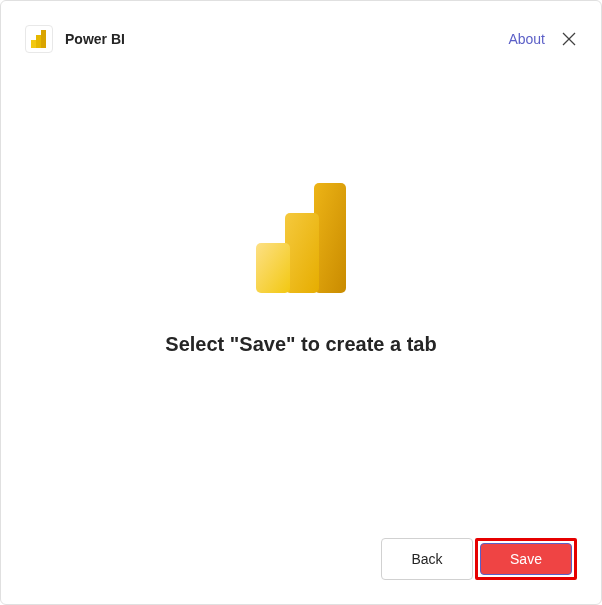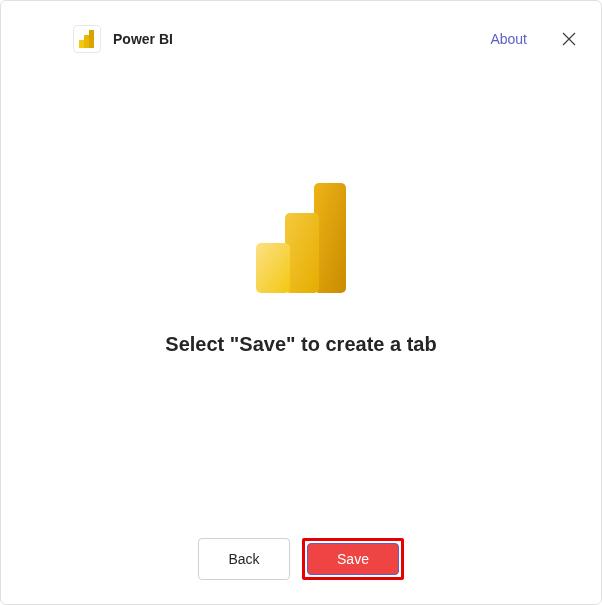--- a/index.html
+++ b/index.html
@@ -27,42 +27,41 @@
     .header {
       display: flex;
       align-items: center;
       justify-content: space-between;
       margin-bottom: 20px;
     }
     .header-left {
       display: flex;
       align-items: center;
       gap: 12px;
-      margin-left: 48px;
     }
     .app-icon-small {
       width: 28px;
       height: 28px;
       border: 1px solid #e8e8e8;
       border-radius: 4px;
       display: flex;
       align-items: flex-end;
       justify-content: center;
       padding: 4px 5px;
       background: #fff;
     }
     .app-title {
       font-size: 14px;
       font-weight: 600;
       color: #252525;
     }
     .header-right {
       display: flex;
       align-items: center;
-      gap: 34px;
+      gap: 16px;
     }
     .about-link {
       font-size: 14px;
       color: #5b5fc7;
       cursor: pointer;
     }
     .close-icon {
       width: 16px;
       height: 16px;
       cursor: pointer;
@@ -87,22 +86,22 @@
       font-weight: 600;
       color: #252525;
       margin-bottom: 12px;
     }
     .sub-heading {
       font-size: 13px;
       color: #616161;
     }
     .footer {
       display: flex;
-      justify-content: center;
-      gap: 12px;
+      justify-content: flex-end;
+      gap: 2px;
     }
     .btn {
       padding: 7px 20px;
       font-size: 14px;
       font-family: inherit;
       border-radius: 4px;
       cursor: pointer;
       min-width: 92px;
       text-align: center;
     }

